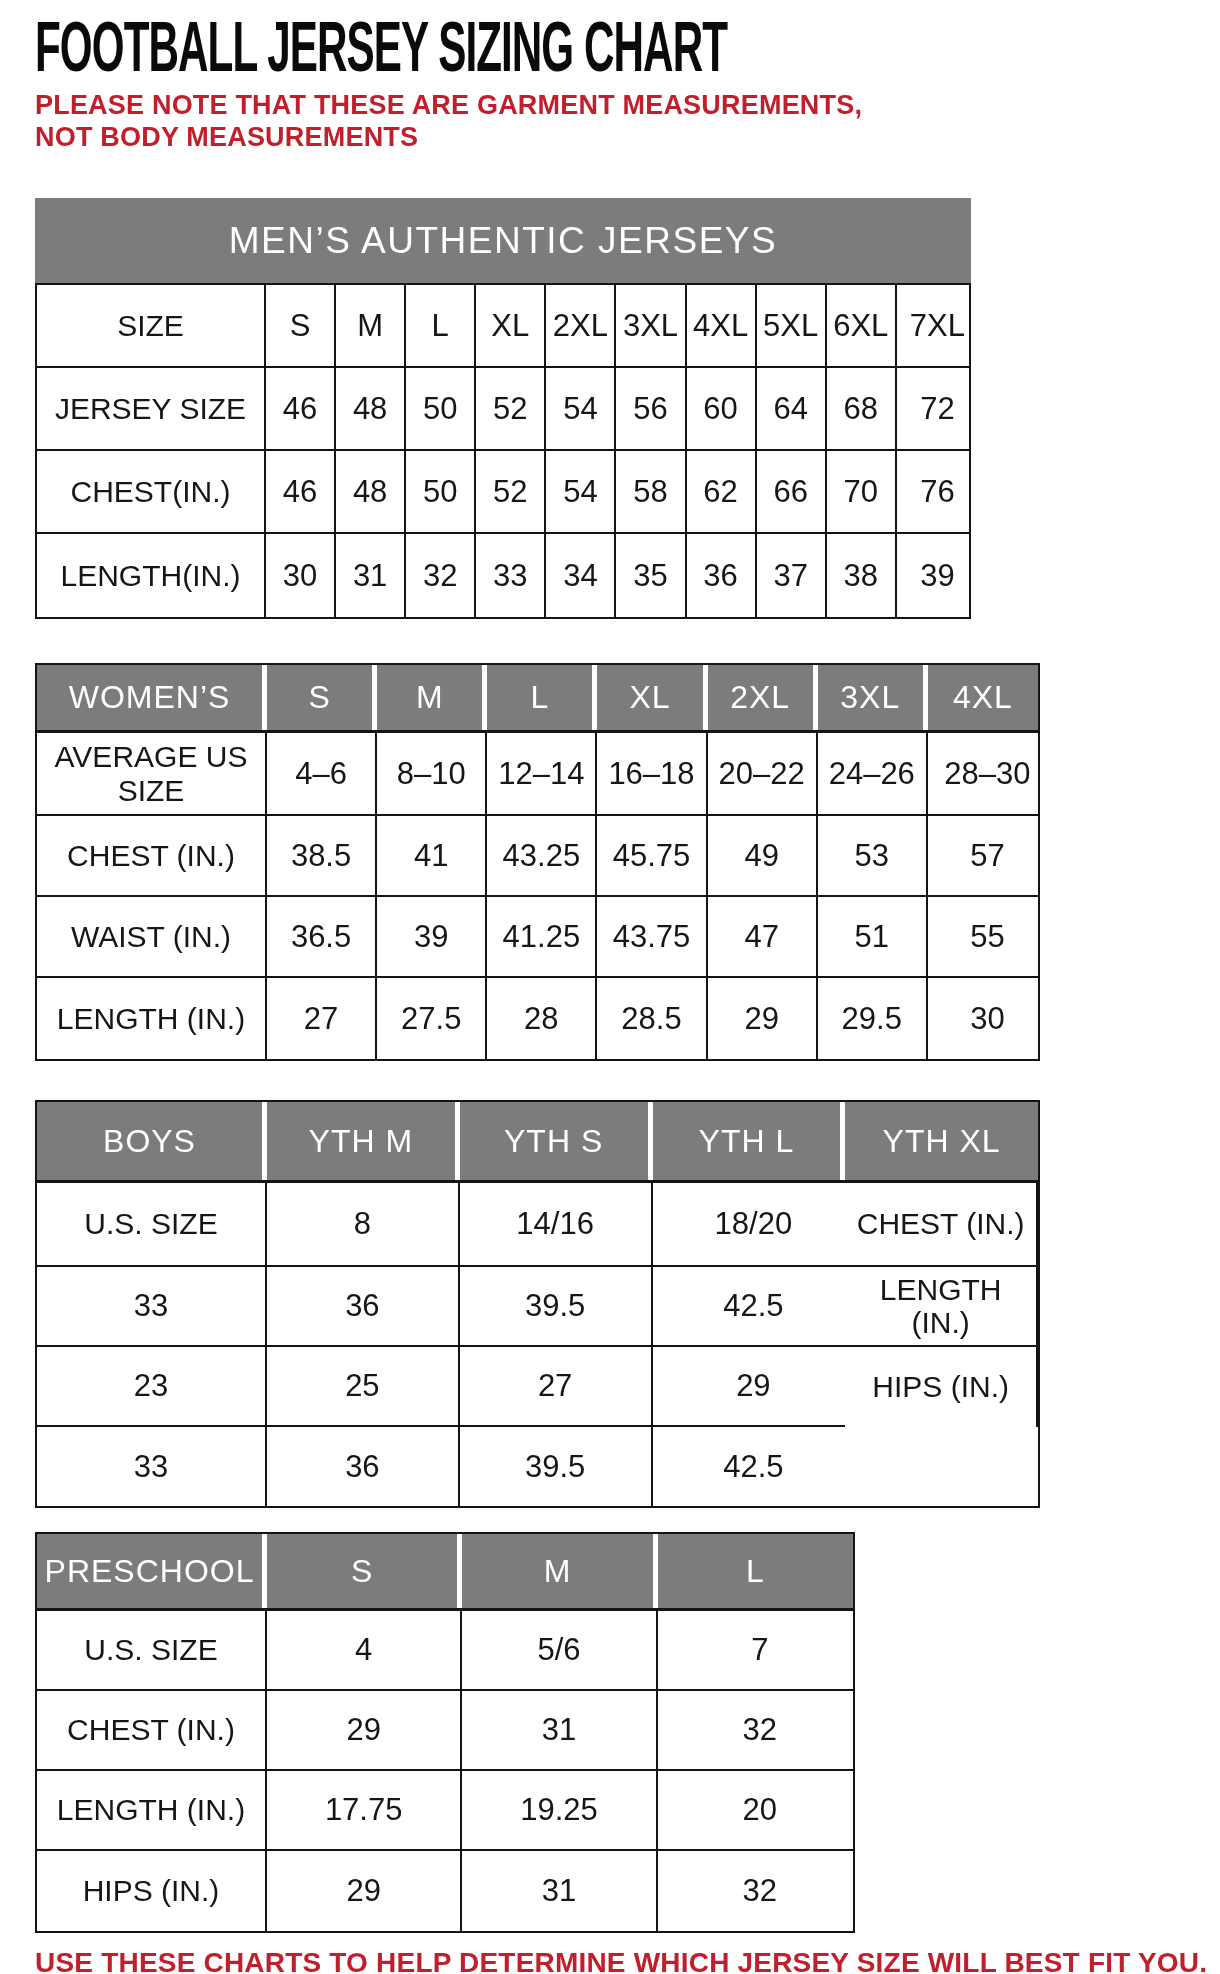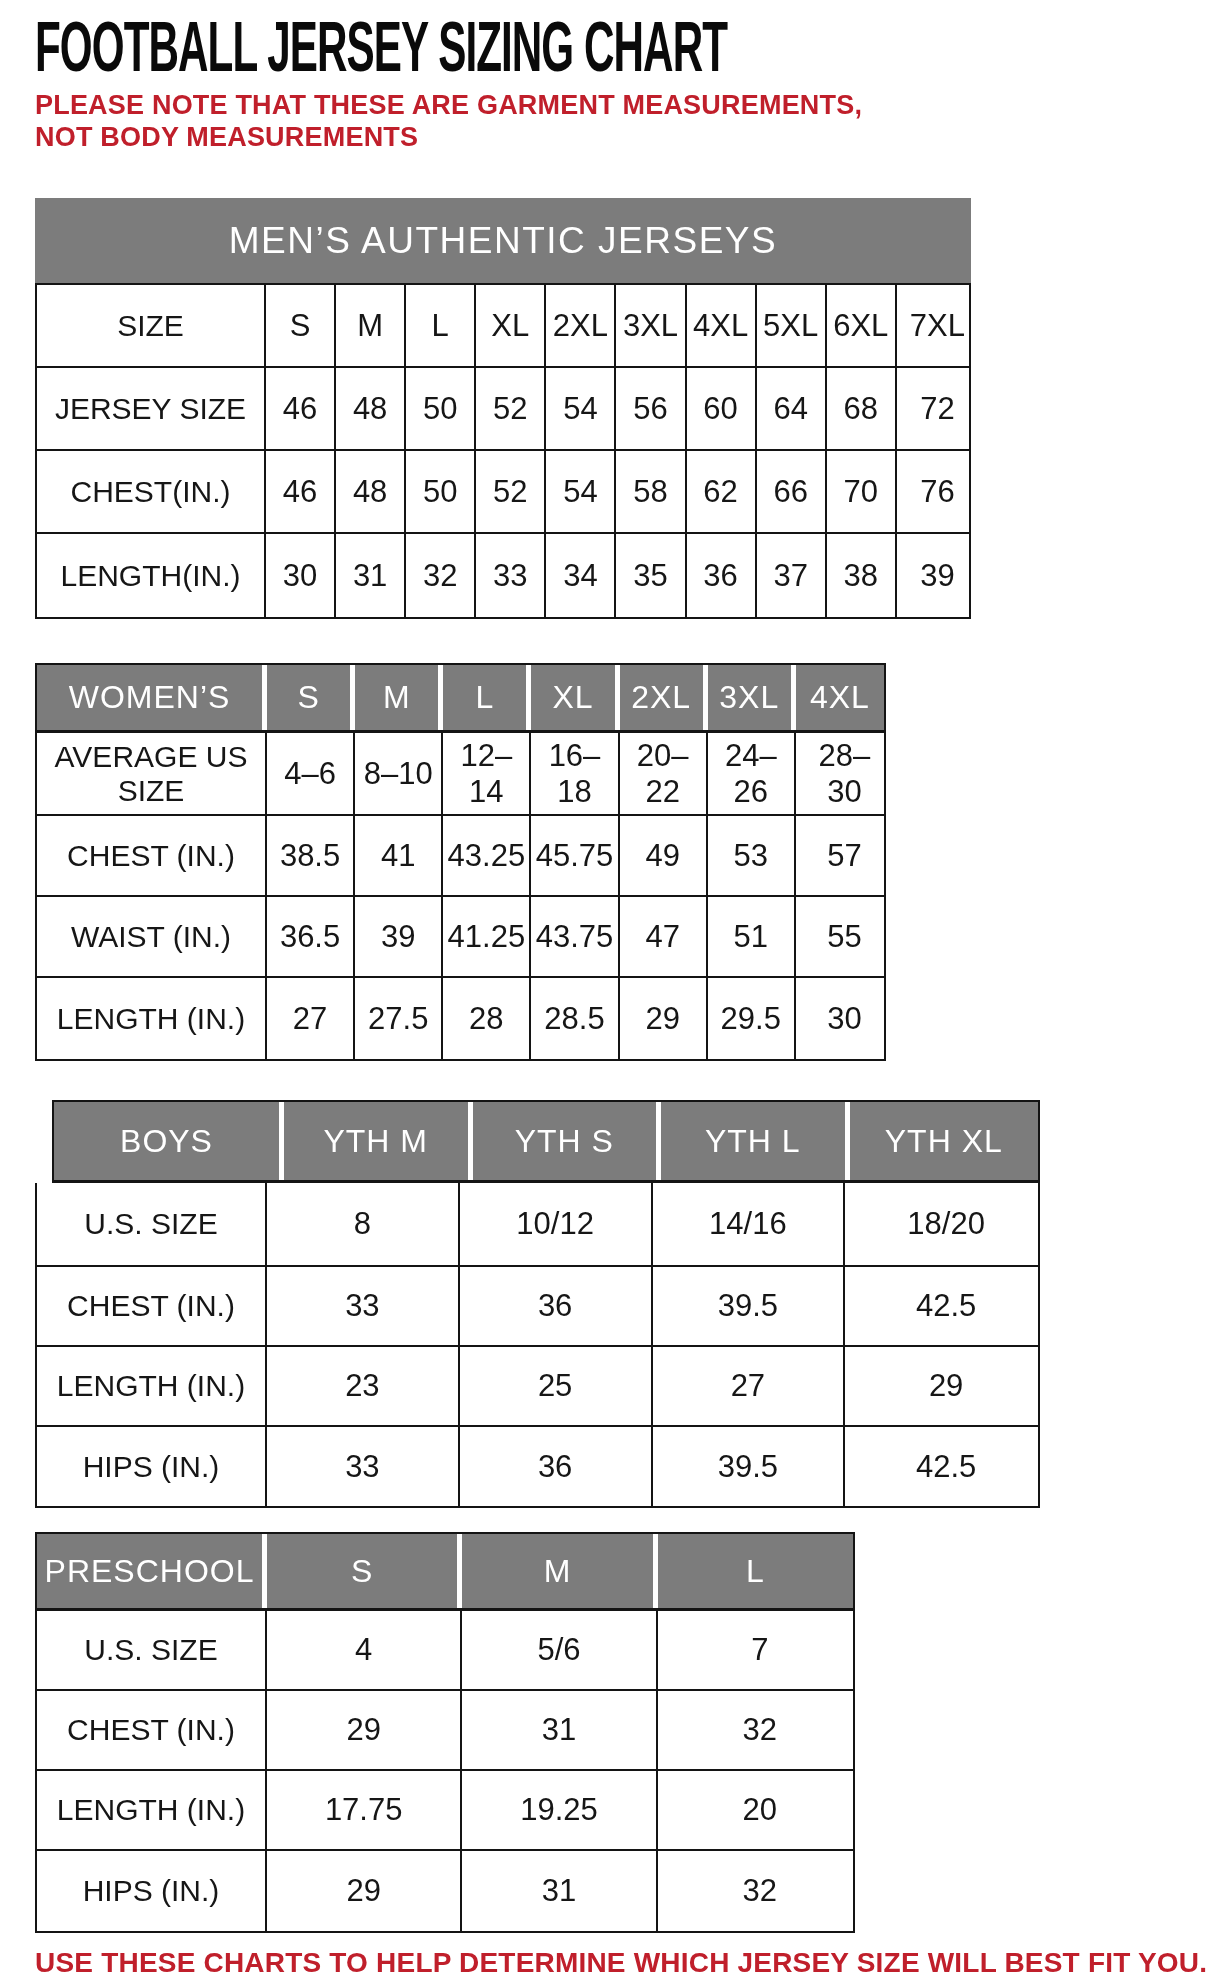--- a/index.html
+++ b/index.html
@@ -19,21 +19,21 @@
     margin:14px 0 0 0;max-width:880px;font-size:27px;font-weight:700;
     line-height:1.17;color:#c01f2b;letter-spacing:0.2px;
   }
   .footer{
     margin:14px 0 0 0;font-size:28px;font-weight:700;color:#c01f2b;
     letter-spacing:0.2px;white-space:nowrap;
   }
   
   .tbl{box-sizing:border-box;}
   .mens{width:936px;margin-top:45px;}
-  .womens{width:851px;margin-top:44px;}
+  .womens{width:1005px;margin-top:44px;}
   .boys{width:1005px;margin-top:39px;}
   .pre{width:820px;margin-top:24px;}
 
   .mens-banner{
     box-sizing:border-box;height:85px;background:#7c7c7c;color:#ffffff;
     display:flex;align-items:center;justify-content:center;
     font-size:37px;letter-spacing:1.5px;
   }
   .hdr{
     display:grid;box-sizing:border-box;background:#ffffff;
@@ -59,21 +59,21 @@
   .cell.lastrow{border-bottom:none;}
 
   .g-mens{grid-template-columns:229px repeat(10,1fr);}
   .g-womens{grid-template-columns:230px repeat(7,1fr);}
   .g-boys{grid-template-columns:230px repeat(4,1fr);}
   .g-pre{grid-template-columns:230px repeat(3,1fr);}
 
   .mens .bdy{grid-auto-rows:83px;}
   .womens .hdr{grid-auto-rows:65px;}
   .womens .bdy{grid-template-rows:83px 81px 81px 81px;}
-  .boys .hdr{grid-auto-rows:78px;margin-left:17px;}
+  .boys .hdr{grid-auto-rows:78px;}
   .boys .bdy{grid-template-rows:84px 80px 80px 79px;}
   .pre .hdr{grid-auto-rows:74px;}
   .pre .bdy{grid-auto-rows:80px;}
 </style>
 </head>
 <body>
 
 <div class="page">
 
   <div class="title-wrap">
@@ -188,21 +188,20 @@
         <div class="hdr g-boys">
           <div class="hcell">BOYS</div>
           <div class="hcell">YTH M</div>
           <div class="hcell">YTH S</div>
           <div class="hcell">YTH L</div>
           <div class="hcell">YTH XL</div>
         </div>
         <div class="bdy g-boys">
           <div class="cell label">U.S. SIZE</div>
           <div class="cell">8</div>
-          <div class="cell">10/12</div>
           <div class="cell">14/16</div>
           <div class="cell lastcol">18/20</div>
           <div class="cell label">CHEST (IN.)</div>
           <div class="cell">33</div>
           <div class="cell">36</div>
           <div class="cell">39.5</div>
           <div class="cell lastcol">42.5</div>
           <div class="cell label">LENGTH (IN.)</div>
           <div class="cell">23</div>
           <div class="cell">25</div>

